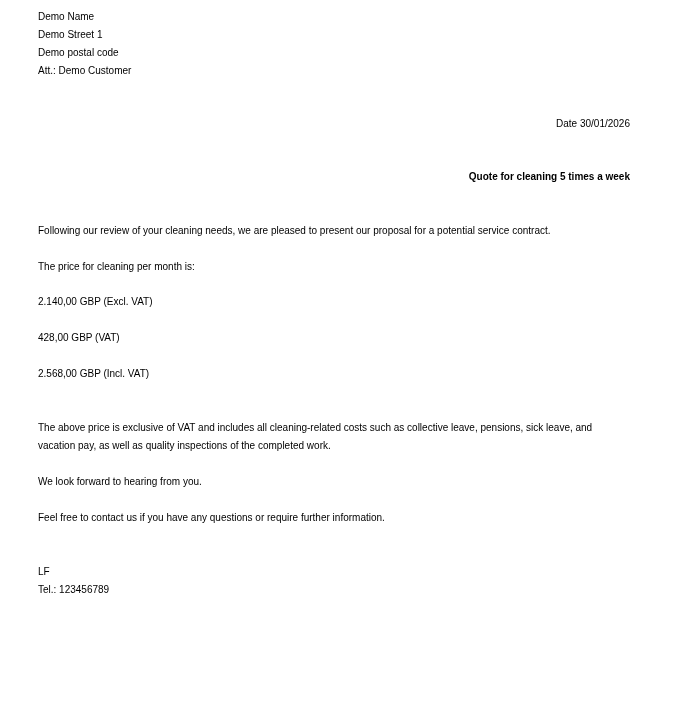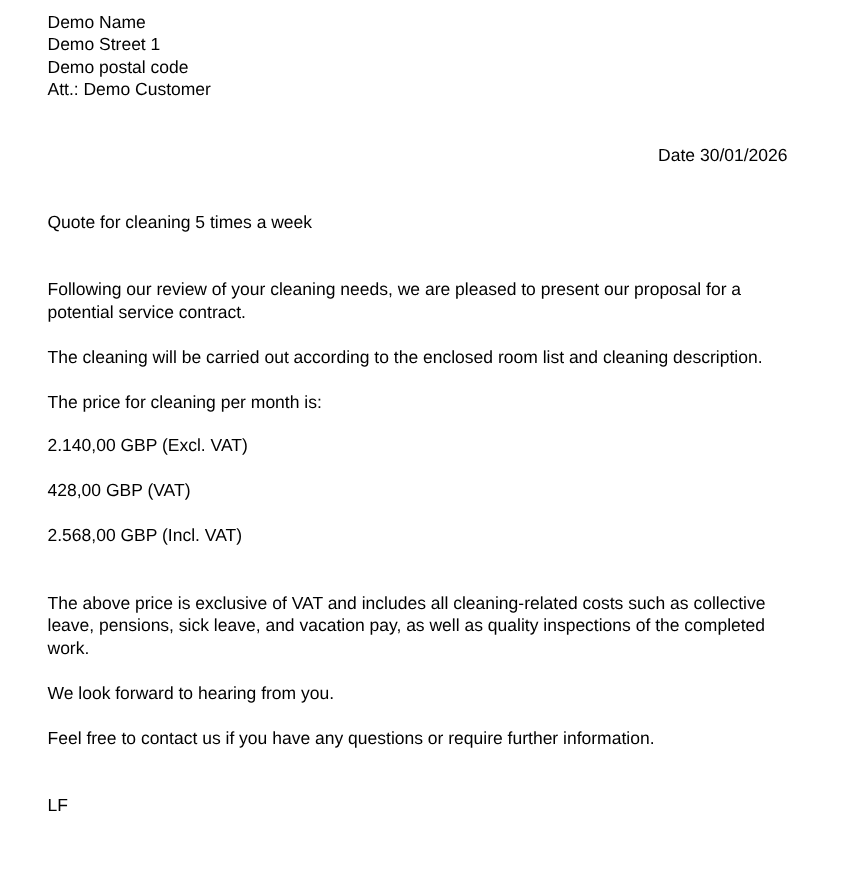--- a/index.html
+++ b/index.html
@@ -4,29 +4,29 @@
 <style>
   * { margin: 0; padding: 0; box-sizing: border-box; }
   html, body { background: #ffffff; }
   .page {
     position: relative;
     width: 677px;
     height: 710px;
     background: #ffffff;
     color: #000000;
     font-family: "Liberation Sans", sans-serif;
-    font-size: 14px;
+    font-size: 10px;
     line-height: 18px;
     overflow: hidden;
   }
   .content {
     padding: 8px 47px 0 38px; 
   }
   .date-line   { text-align: right; margin-top: 35px; }
-  .doc-title   { text-align: left; font-weight: normal; margin-top: 35px; }
+  .doc-title   { text-align: right; font-weight: bold; margin-top: 35px; }
   .para-intro  { margin-top: 36px; }
   .para        { margin-top: 18px; }
   .price-line  { text-align: left; font-weight: normal; margin-top: 18px; }
   .price-first { margin-top: 17px; }
   .vat-note    { margin-top: 36px; }
   .signature   { margin-top: 36px; }
 </style>
 </head>
 <body>
 
@@ -39,32 +39,32 @@
       <div>Demo postal code</div>
       <div>Att.: Demo Customer</div>
     </div>
 
     <div class="date-line">Date 30/01/2026</div>
 
     <div class="doc-title">Quote for cleaning 5 times a week</div>
 
     <div class="para-intro">Following our review of your cleaning needs, we are pleased to present our proposal for a potential service contract.</div>
 
-    <div class="para">The cleaning will be carried out according to the enclosed room list and cleaning description.</div>
 
     <div class="para">The price for cleaning per month is:</div>
 
     <div class="price-line price-first">2.140,00 GBP (Excl. VAT)</div>
     <div class="price-line">428,00 GBP (VAT)</div>
     <div class="price-line">2.568,00 GBP (Incl. VAT)</div>
 
     <div class="vat-note">The above price is exclusive of VAT and includes all cleaning-related costs such as collective leave, pensions, sick leave, and vacation pay, as well as quality inspections of the completed work.</div>
 
     <div class="para">We look forward to hearing from you.</div>
 
     <div class="para">Feel free to contact us if you have any questions or require further information.</div>
 
     <div class="signature">
       <div>LF</div>
+      <div>Tel.: 123456789</div>
     </div>
 
   </div>
 </div>
 
 </body></html>

